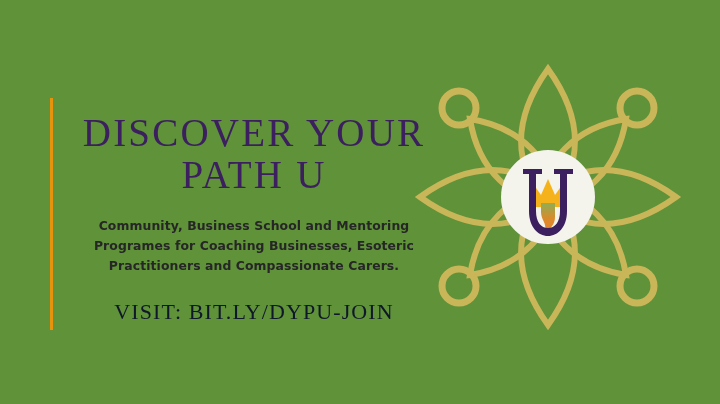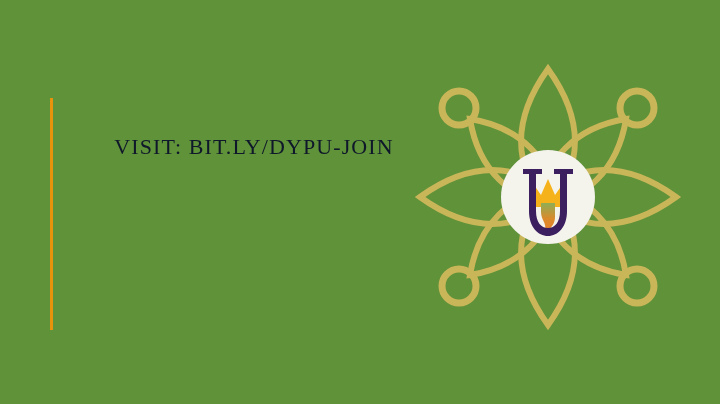--- a/index.html
+++ b/index.html
@@ -77,20 +77,25 @@
   #mandala svg { display: block; width: 280px; height: 280px; }
 </style>
 </head>
 <body>
 
 <div id="slide">
 
   <div id="accent-rule"></div>
 
   <div id="text-block">
+    <h1 id="headline">DISCOVER YOUR
+PATH U</h1>
+    <p id="subhead">Community, Business School and Mentoring
+Programes for Coaching Businesses, Esoteric
+Practitioners and Compassionate Carers.</p>
     <p id="visit-line">VISIT: BIT.LY/DYPU-JOIN</p>
   </div>
 
   <div id="mandala">
     <svg viewBox="0 0 280 280" xmlns="http://www.w3.org/2000/svg">
       <g stroke="#C9B659" fill="none" stroke-width="6" stroke-linecap="round">
 
         <g>
           <path d="M140 12 C176 62 176 108 140 152 C104 108 104 62 140 12 Z"></path>
           <path d="M140 268 C176 218 176 172 140 128 C104 172 104 218 140 268 Z"></path>

